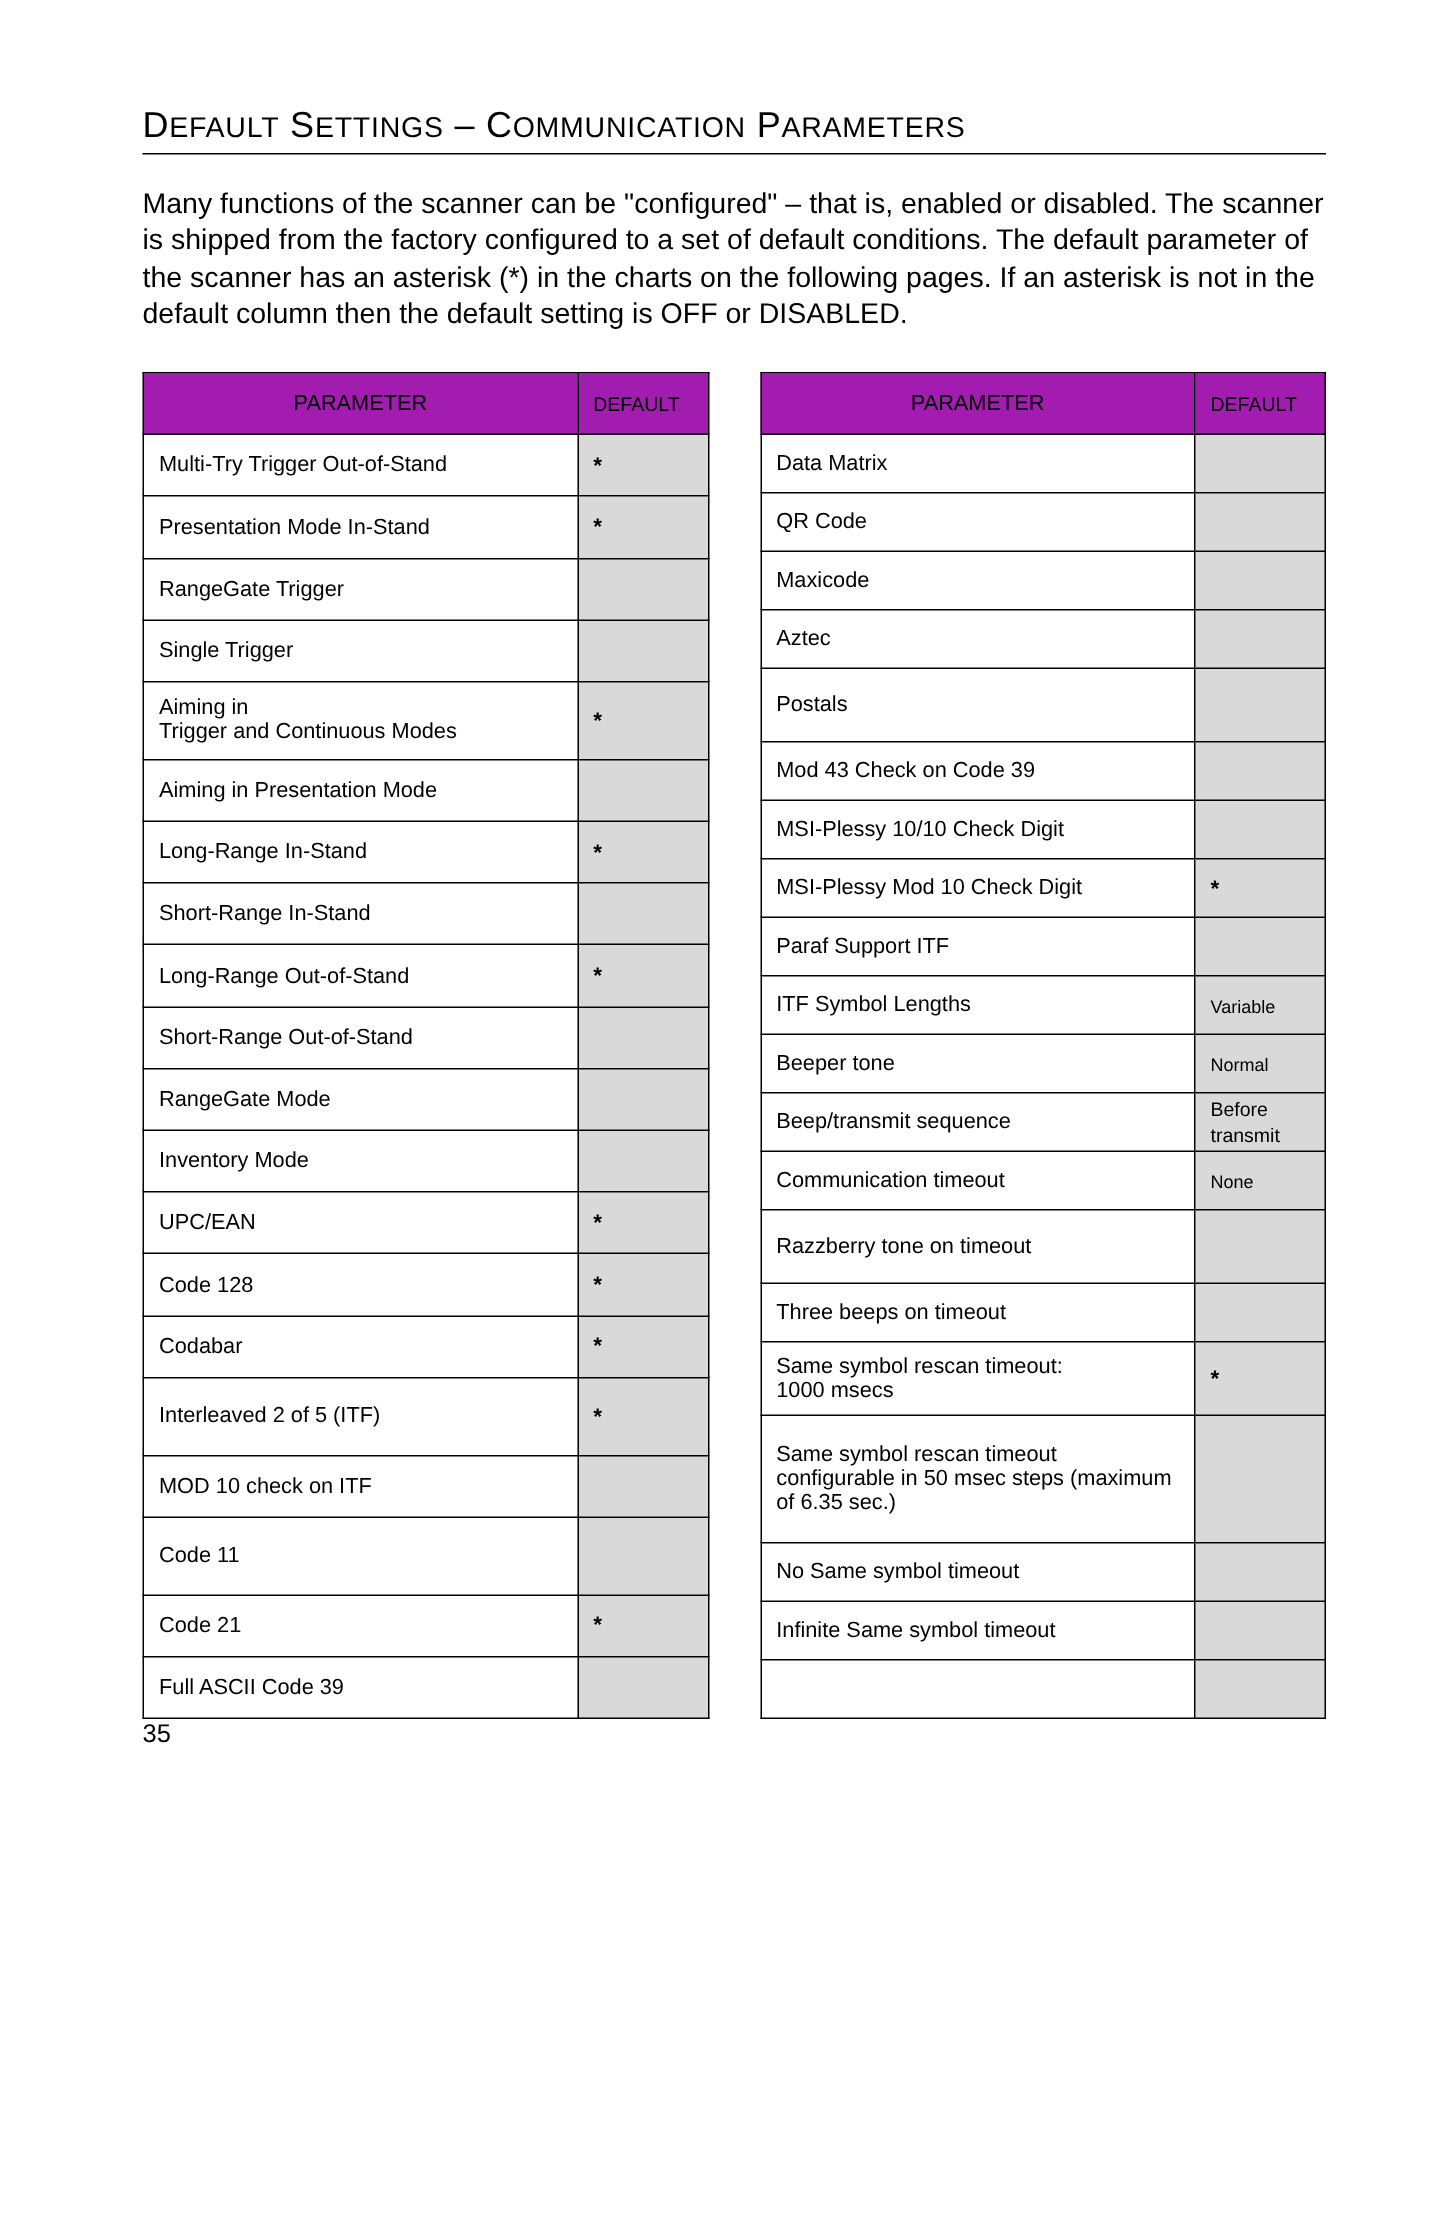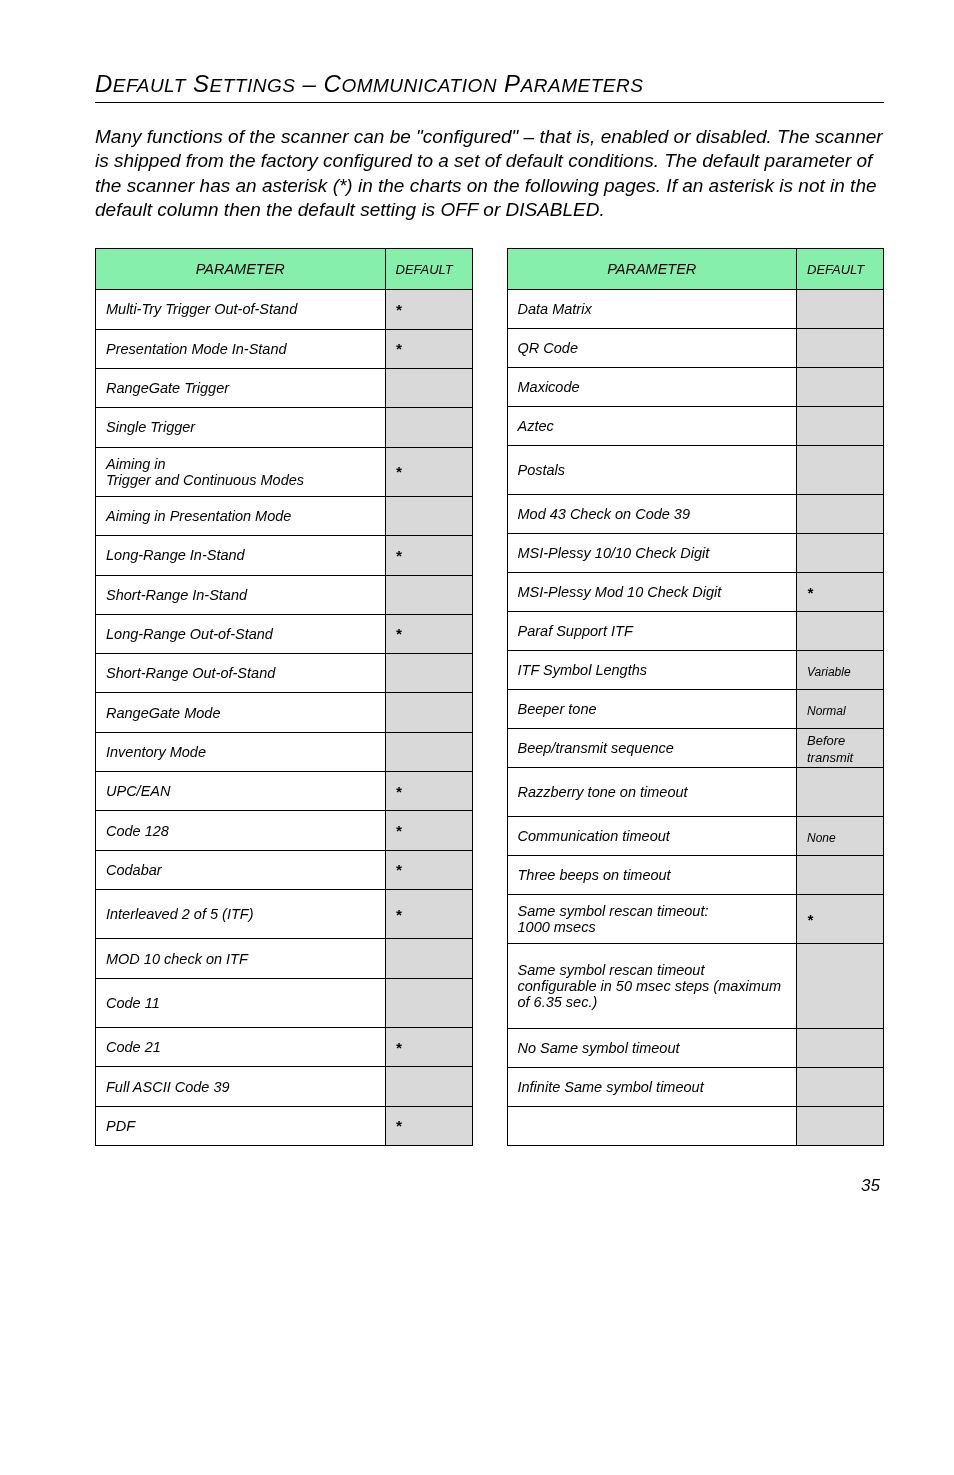--- a/index.html
+++ b/index.html
@@ -8,21 +8,20 @@
     padding: 0;
     font-family: Arial, Helvetica, sans-serif;
     background: #fff;
     color: #000;
     width: 954px;
   }
   .page {
     padding: 70px 70px 40px 95px;
     box-sizing: border-box;
     width: 954px;
-    font-style: italic;
   }
   h1.title {
     font-size: 24px;
     font-weight: normal;
     letter-spacing: 0.5px;
     margin: 0 0 4px 0;
     font-variant: normal;
   }
   h1.title .sc {
     font-size: 19px;
@@ -46,21 +45,21 @@
     width: 378px;
     table-layout: fixed;
   }
   table.param th, table.param td {
     border: 1.5px solid #000;
     padding: 0 10px;
     font-size: 14.5px;
     text-align: left;
   }
   table.param th {
-    background: #86efac;
+    background: #a21caf;
     font-weight: normal;
     height: 40px;
     vertical-align: middle;
   }
   table.param th.def, table.param td.def {
     width: 66px;
     font-weight: bold;
     font-size: 15px;
   }
   table.param th.def {
@@ -71,23 +70,22 @@
     height: 38px;
     vertical-align: middle;
   }
   table.param td.tall {
     height: 48px;
   }
   table.param td.def.shaded {
     background: #d9d9d9;
   }
   .pagenum {
-    text-align: right;
+    text-align: left;
     font-size: 17px;
-    margin-top: 30px;
     padding-right: 4px;
   }
   .nondef {
     font-weight: normal;
     font-size: 12px;
   }
 </style>
 </head>
 <body>
 
@@ -178,24 +176,20 @@
             <td class="def shaded tall"></td>
           </tr>
           <tr>
             <td>Code 21</td>
             <td class="def shaded">*</td>
           </tr>
           <tr>
             <td>Full ASCII Code 39</td>
             <td class="def shaded"></td>
           </tr>
-          <tr>
-            <td>PDF</td>
-            <td class="def shaded">*</td>
-          </tr>
         </tbody>
     </table>
 
     <table class="param">
       <thead>
         <tr>
           <th style="text-align:center;">PARAMETER</th>
           <th class="def">DEFAULT</th>
         </tr>
       </thead>
@@ -242,26 +236,26 @@
           </tr>
           <tr>
             <td>Beeper tone</td>
             <td class="def shaded"><span class="nondef">Normal</span></td>
           </tr>
           <tr>
             <td>Beep/transmit sequence</td>
             <td class="def shaded"><span class="nondef" style="font-size: 13px; margin-top: 11px;">Before transmit</span></td>
           </tr>
           <tr>
+            <td>Communication timeout</td>
+            <td class="def shaded"><span class="nondef">None</span></td>
+          </tr>
+          <tr>
             <td class="tall">Razzberry tone on timeout</td>
             <td class="def shaded tall"></td>
-          </tr>
-          <tr>
-            <td>Communication timeout</td>
-            <td class="def shaded"><span class="nondef">None</span></td>
           </tr>
           <tr>
             <td>Three beeps on timeout</td>
             <td class="def shaded"></td>
           </tr>
           <tr>
             <td class="tall">Same symbol rescan timeout:<br>1000 msecs</td>
             <td class="def shaded tall">*</td>
           </tr>
           <tr>

